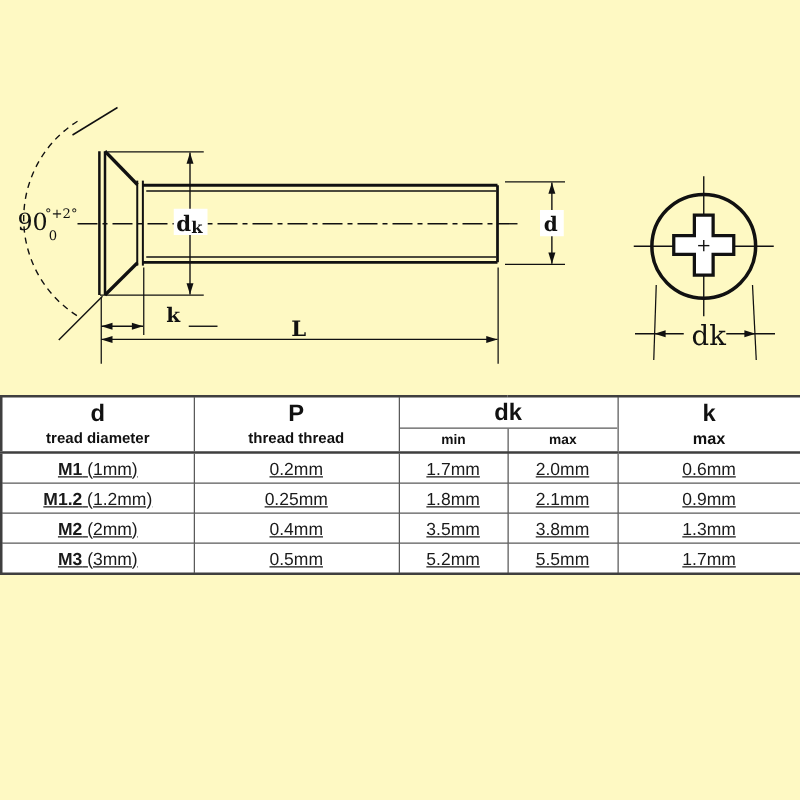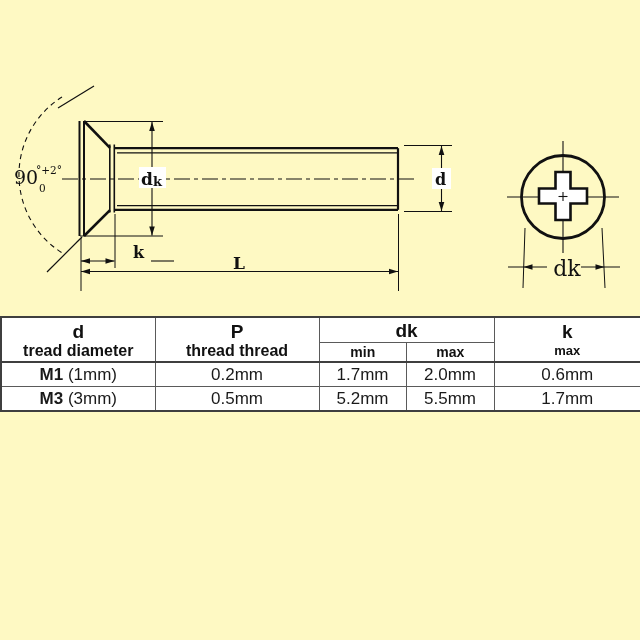--- a/index.html
+++ b/index.html
@@ -7,31 +7,31 @@
           font-family:"Liberation Sans",sans-serif;}
   #drawing{position:absolute;left:0;top:0;}
   .dimtext{font-family:"DejaVu Serif",serif;fill:#111;}
   
   #spec-table{position:absolute;left:0;top:316px;width:640px;}
   table{border-collapse:collapse;table-layout:fixed;width:640px;background:#fff;}
   th,td{border:1px solid #5a5a5a;padding:0;text-align:center;vertical-align:middle;
         color:#1a1a1a;overflow:hidden;}
   table{border:2px solid #3f3f3f;}
   thead th{border-bottom:2px solid #3f3f3f;}
-  td{height:23px;font-size:17px;}
+  td{height:23px;font-size:14px;text-decoration:underline;}
   .mpart{font-weight:bold;}
   .spart{font-weight:normal;}
   .hbig{font-size:19px;font-weight:bold;line-height:23px;padding-top:2px;color:#111;}
-  .hsub{font-size:16px;font-weight:bold;line-height:15px;padding-bottom:3px;color:#111;}
+  .hsub{font-size:12px;font-weight:bold;line-height:15px;padding-bottom:3px;color:#111;}
   .hsub2{font-size:13px;font-weight:bold;line-height:15px;padding-bottom:3px;color:#111;}
   th.dkth{padding:0;}
   .dkbig{font-size:19px;font-weight:bold;line-height:22px;padding-top:1px;
          border-bottom:1px solid #5a5a5a;color:#111;}
   .minmax{display:flex;}
-  .minmax>div{flex:1;font-size:14px;font-weight:bold;line-height:18px;color:#111;}
+  .minmax>div{flex:1;font-size:11px;font-weight:bold;line-height:18px;color:#111;}
   .maxcell{border-left:1px solid #5a5a5a;}
 </style>
 </head>
 <body>
 
 <div id="canvas">
 
   <svg id="drawing" width="640" height="320" viewBox="0 0 640 320">
 
     <g stroke="#111" fill="none">
@@ -167,20 +167,34 @@
       </thead>
       <tbody>
         <tr>
           <td><span class="mpart">M1</span> <span class="spart">(1mm)</span></td>
           <td>0.2mm</td>
           <td>1.7mm</td>
           <td>2.0mm</td>
           <td>0.6mm</td>
         </tr>
         <tr>
+          <td><span class="mpart">M1.2</span> <span class="spart">(1.2mm)</span></td>
+          <td>0.25mm</td>
+          <td>1.8mm</td>
+          <td>2.1mm</td>
+          <td>0.9mm</td>
+        </tr>
+        <tr>
+          <td><span class="mpart">M2</span> <span class="spart">(2mm)</span></td>
+          <td>0.4mm</td>
+          <td>3.5mm</td>
+          <td>3.8mm</td>
+          <td>1.3mm</td>
+        </tr>
+        <tr>
           <td><span class="mpart">M3</span> <span class="spart">(3mm)</span></td>
           <td>0.5mm</td>
           <td>5.2mm</td>
           <td>5.5mm</td>
           <td>1.7mm</td>
         </tr>
       </tbody>
     </table>
   </div>
 </div>

